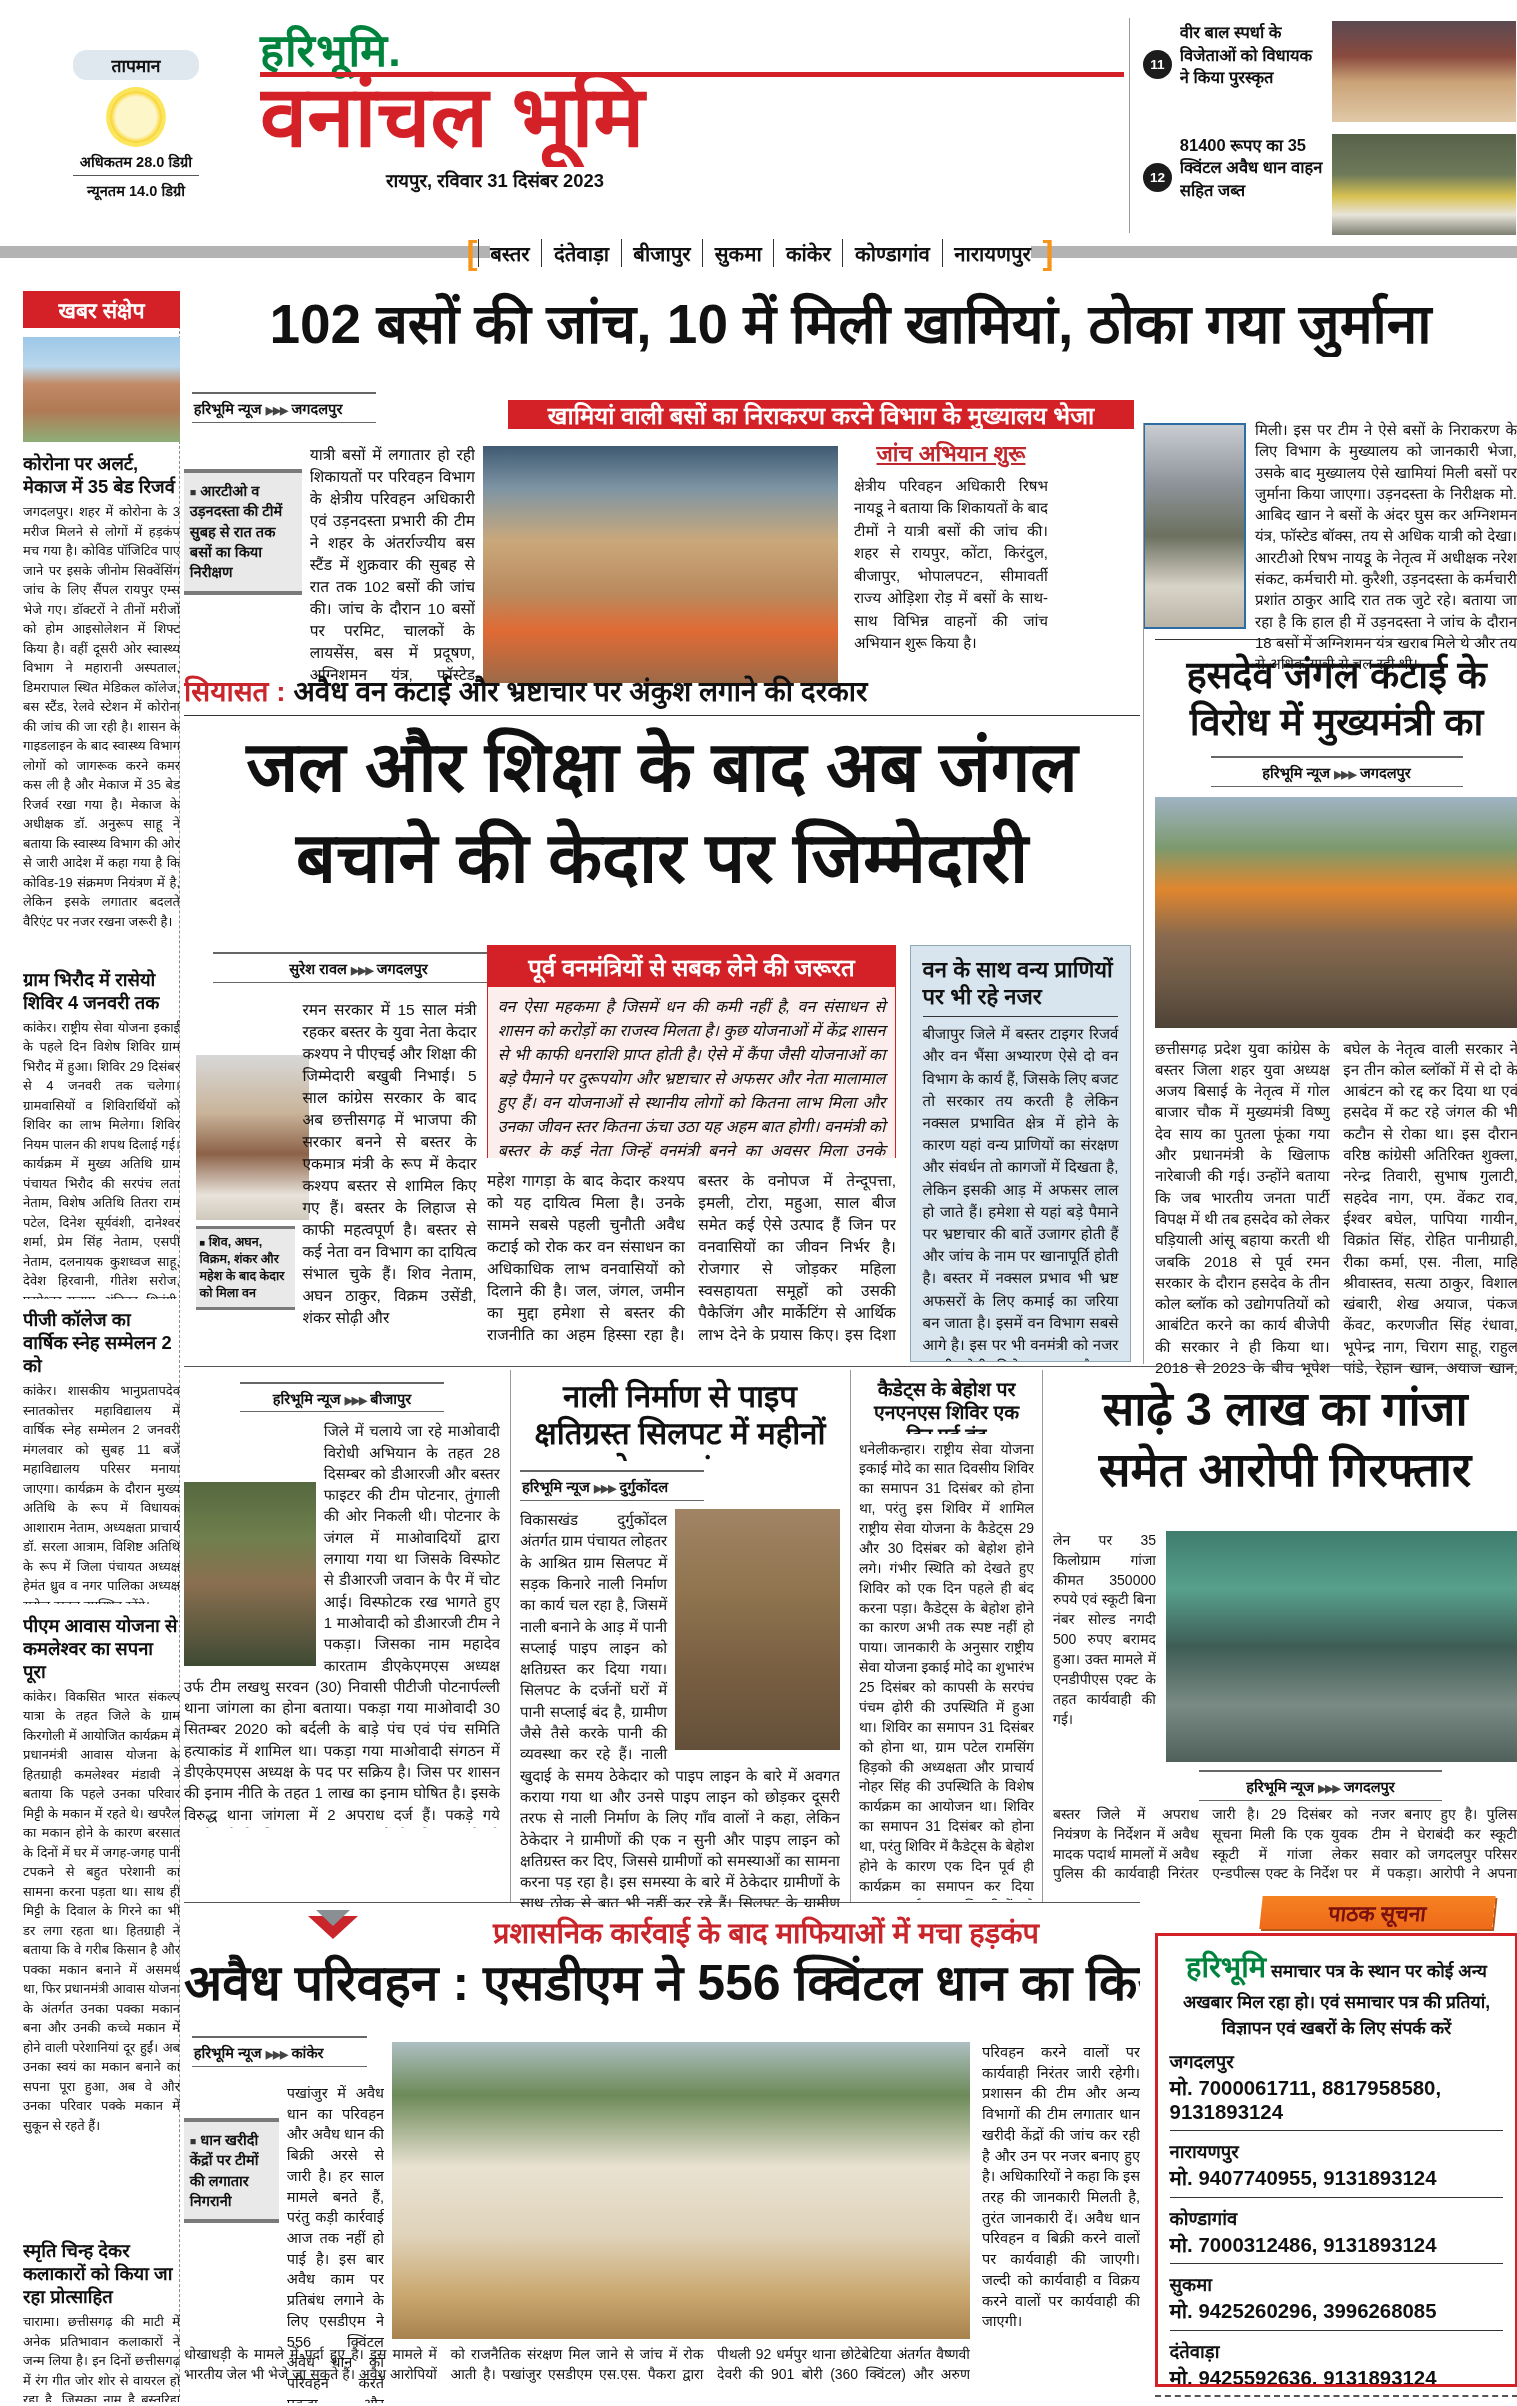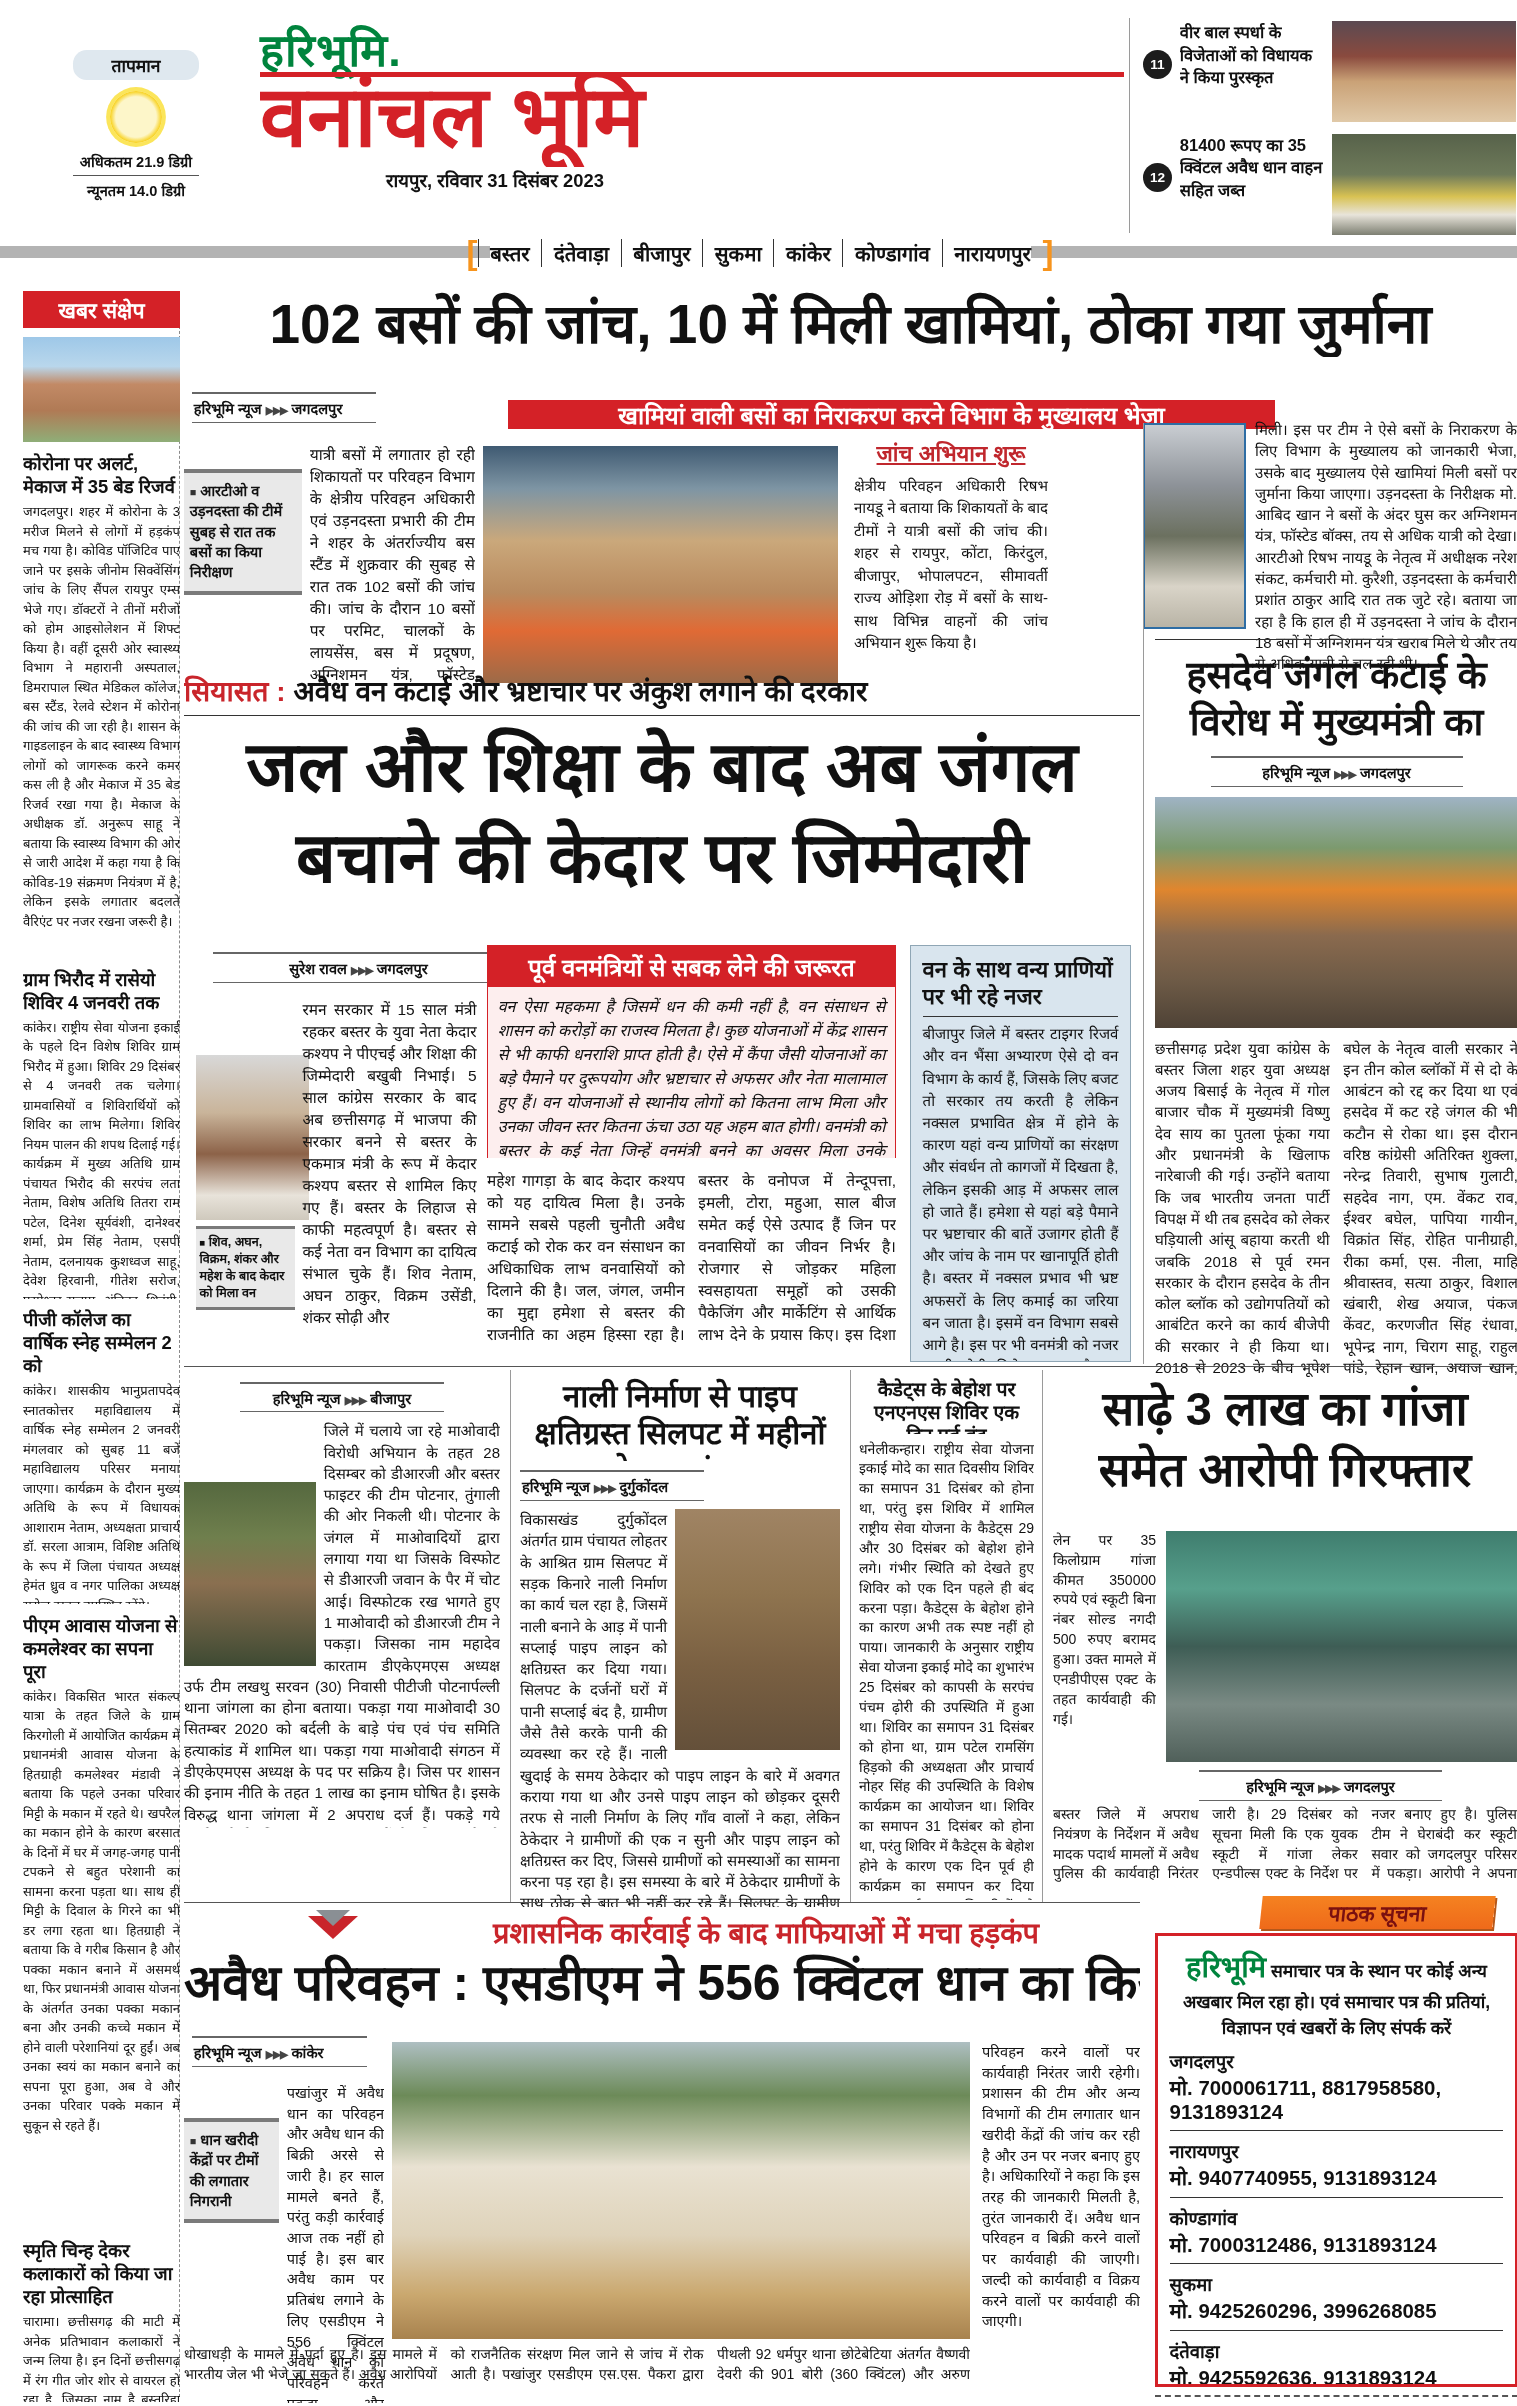--- a/index.html
+++ b/index.html
@@ -46,21 +46,21 @@
   .colgap3 { column-count:3; column-gap:13.6px; }
 </style>
 </head>
 <body>
 
 <div id="page">
 
   <div class="abs" style="left:73px;top:50px;width:126px;">
     <div style="background:#dfe8ef;border-radius:13.6px;text-align:center;font-weight:bold;font-size:17.5px;padding:2.9px 0;">तापमान</div>
     <div style="width:52px;height:52px;margin:11.6px auto 7.8px auto;border-radius:50%;background:radial-gradient(circle,#fdf6c9 55%,#f8d220 70%,#f4b81a 100%);box-shadow:0 0 0 3.9px #fbe55a;"></div>
-    <div style="font-weight:bold;font-size:14.6px;text-align:center;border-bottom:1px solid #555;padding-bottom:3.9px;">अधिकतम 21.9 डिग्री</div>
+    <div style="font-weight:bold;font-size:14.6px;text-align:center;border-bottom:1px solid #555;padding-bottom:3.9px;">अधिकतम 28.0 डिग्री</div>
     <div style="font-weight:bold;font-size:14.6px;text-align:center;padding-top:3.9px;">न्यूनतम 14.0 डिग्री</div>
   </div>
 
   <div class="abs bold" style="left:260px;top:17.5px;font-size:45px;color:#00843d;letter-spacing:1px;">हरिभूमि.</div>
   <div class="abs" style="left:260px;top:72px;width:864px;border-top:5.8px solid #d42127;"></div>
   <div class="abs bold ovh" style="left:260px;top:74px;width:868px;height:93px;font-size:85px;line-height:1.0;color:#d42127;white-space:nowrap;">वनांचल भूमि</div>
   <div class="abs bold ctr" style="left:369px;top:167px;width:252px;font-size:18.4px;">रायपुर, रविवार 31 दिसंबर 2023</div>
 
   <div class="abs" style="left:1129px;top:17.5px;height:215px;border-left:1.9px solid #9a9a9a;"></div>
   <div class="abs" style="left:1143px;top:21.3px;width:375px;height:103px;display:flex;gap:7.8px;">
@@ -115,21 +115,21 @@
       <div class="sbtitle">स्मृति चिन्ह देकर कलाकारों को किया जा रहा प्रोत्साहित</div>
       <div class="sbtext" style="height:107px;">चारामा। छत्तीसगढ़ की माटी में अनेक प्रतिभावान कलाकारों ने जन्म लिया है। इन दिनों छत्तीसगढ़ में रंग गीत जोर शोर से वायरल हो रहा है, जिसका नाम है बस्तरिहा गाना। जनमन भी इस गीत पर जमकर रील बना रहे हैं।</div>
     </div>
   </div>
 
   <div class="abs" style="left:184px;top:291px;width:1333px;height:396px;">
     <h1 class="ctr ovh" style="font-size:55px;white-space:nowrap;">102 बसों की जांच, 10 में मिली खामियां, ठोका गया जुर्माना</h1>
     <div class="byline abs" style="left:7.8px;top:101px;width:184px;">
       <span>हरिभूमि न्यूज</span> <span class="arrows">▶▶▶</span> <span>जगदलपुर</span>
     </div>
-    <div class="redstrip abs" style="left:324px;top:109px;width:767px;height:29px;">खामियां वाली बसों का निराकरण करने विभाग के मुख्यालय भेजा</div>
+    <div class="redstrip abs" style="left:324px;top:109px;width:626px;height:29px;">खामियां वाली बसों का निराकरण करने विभाग के मुख्यालय भेजा</div>
 
     <div class="abs" style="left:0;top:153px;width:291px;height:239px;">
       <div class="pullbox" style="float:left;width:118px;margin:25px 7.8px 0 0;">
         <span class="sq">■</span><span>आरटीओ व उड़नदस्ता की टीमें सुबह से रात तक बसों का किया निरीक्षण</span>
       </div>
       <div class="body-txt" style="height:239px;">यात्री बसों में लगातार हो रही शिकायतों पर परिवहन विभाग के क्षेत्रीय परिवहन अधिकारी एवं उड़नदस्ता प्रभारी की टीम ने शहर के अंतर्राज्यीय बस स्टैंड में शुक्रवार की सुबह से रात तक 102 बसों की जांच की। जांच के दौरान 10 बसों पर परमिट, चालकों के लायसेंस, बस में प्रदूषण, अग्निशमन यंत्र, फॉस्टेड बॉक्स, तय से अधिक यात्री रखना आदि खामियां</div>
     </div>
     <div class="photo abs" style="left:299px;top:155px;width:355px;height:237px;background:linear-gradient(180deg,#3f5a72 0%,#7e95a4 18%,#caa87b 40%,#b98a5e 62%,#e06a35 78%,#9c6a48 100%);"></div>
 
     <div class="abs" style="left:670px;top:146px;width:194px;height:250px;overflow:hidden;">

